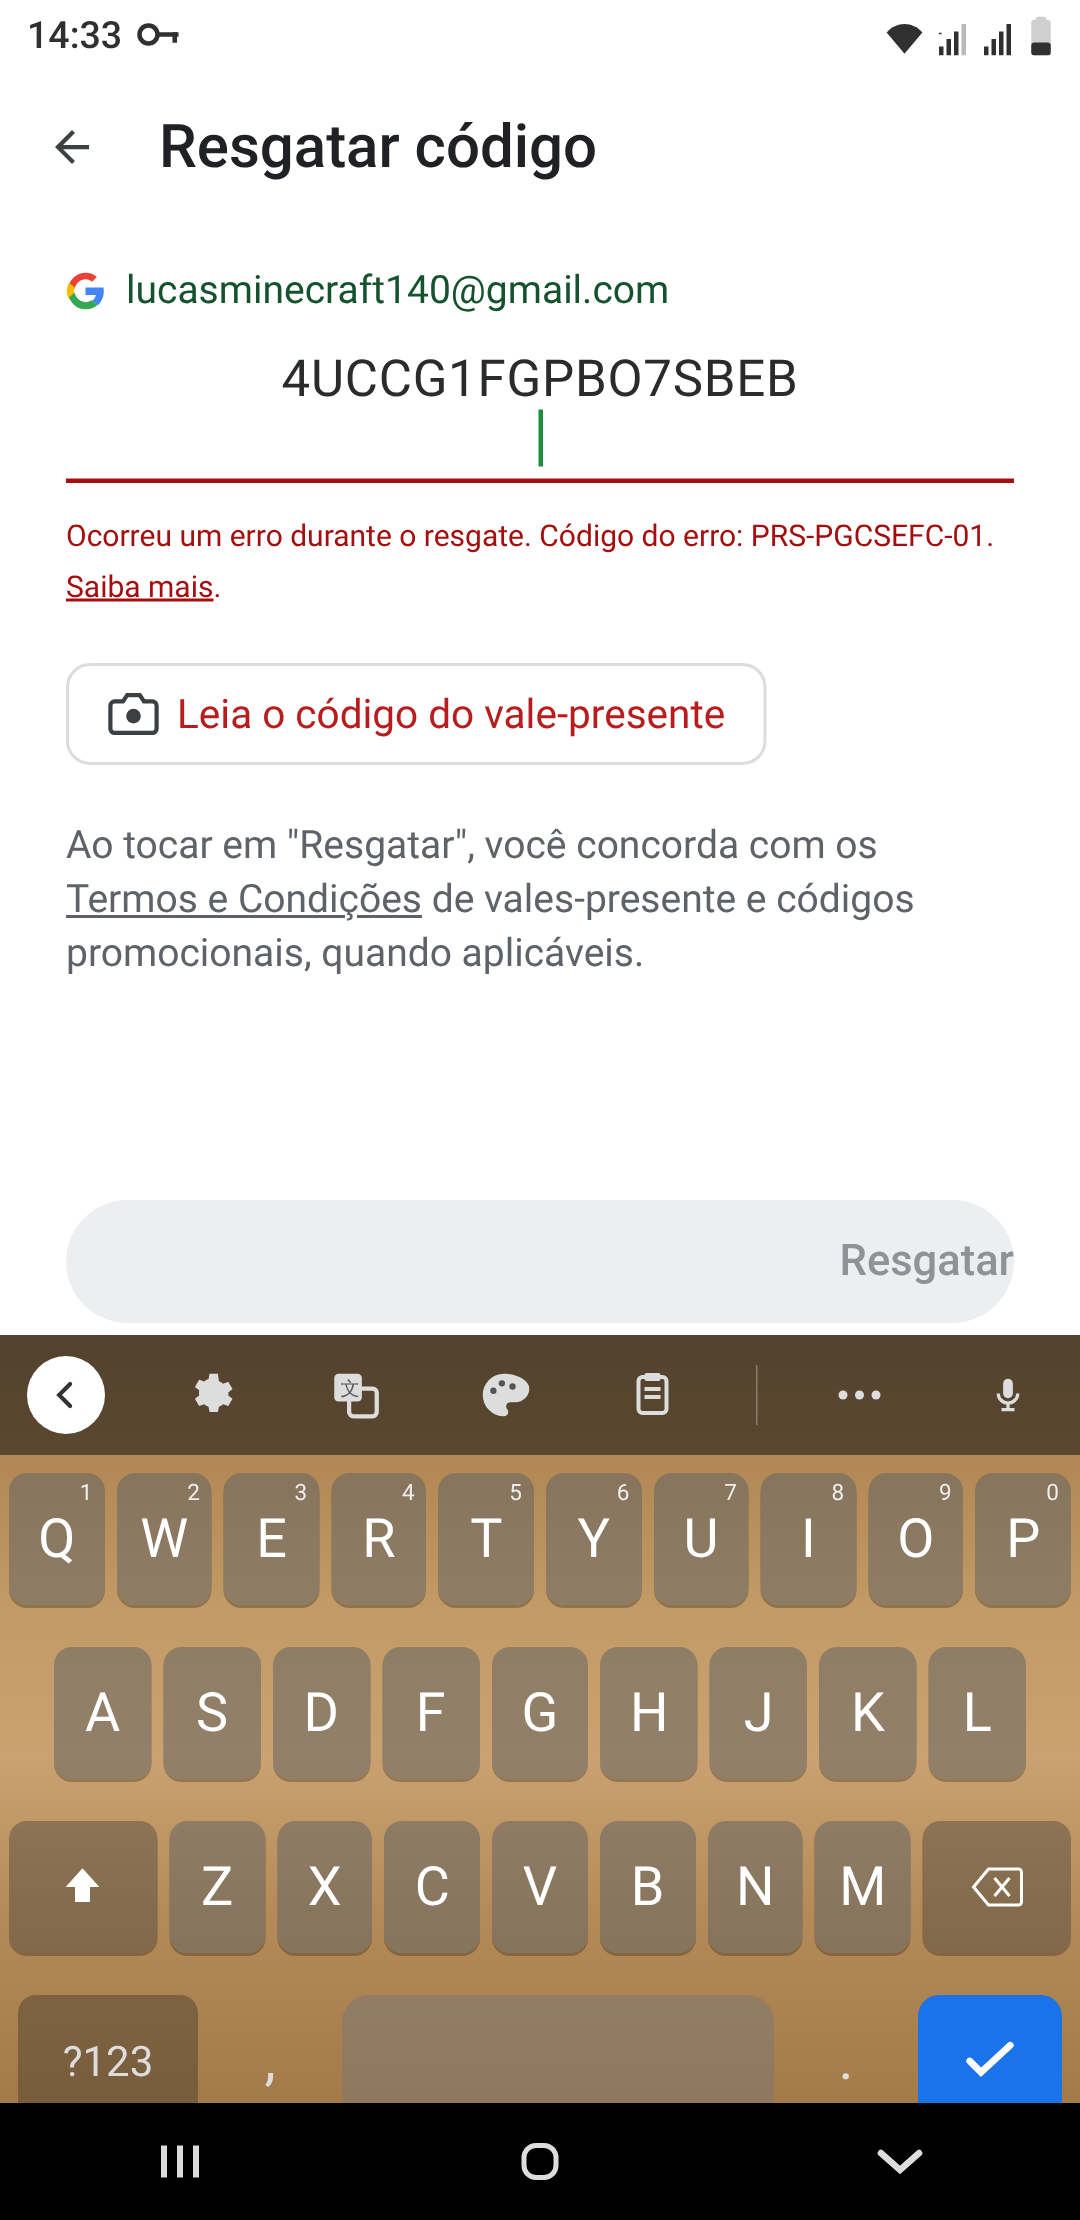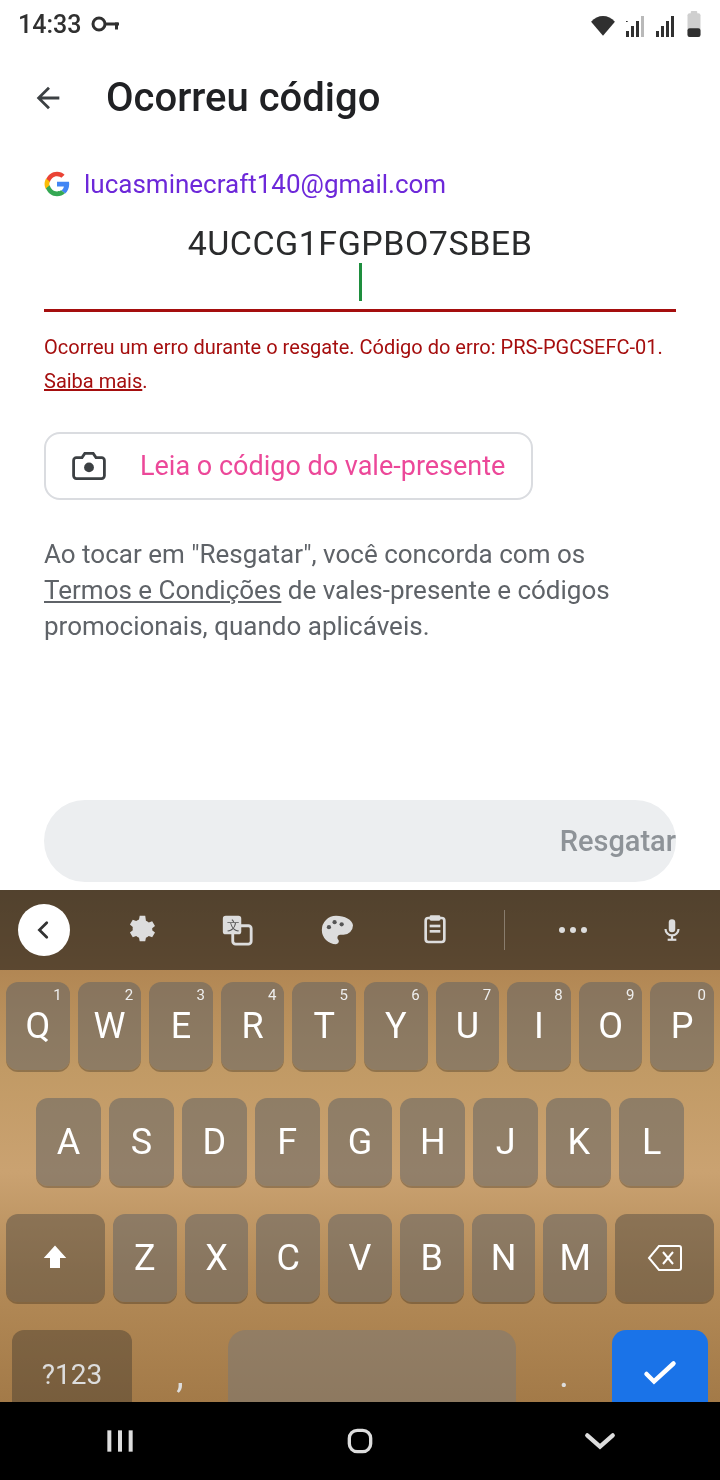--- a/index.html
+++ b/index.html
@@ -18,22 +18,22 @@
     display: flex; align-items: center; gap: 40px;
     padding: 26px 30px 26px 30px;
   }
   .app-header .back { width: 36px; height: 36px; display:flex; align-items:center; justify-content:center; }
   .app-header h1 { font-size: 40px; font-weight: 500; color: #202124; }
 
   
   .content { padding: 0 44px; }
   .account-row {
     display: flex; align-items: center; gap: 14px;
-    margin-top: 22px;
-    font-size: 26px; color: #6d28d9;
+    margin-top: 32px;
+    font-size: 26px; color: #14532d;
   }
   .g-logo { width: 26px; height: 26px; position: relative; }
 
   .code-input-wrap {
     margin-top: 24px;
     border-bottom: 3px solid #a50e0e;
     padding: 0 2px 8px 2px;
     display: flex; align-items: center; flex-direction: column;
   }
   .code-input-wrap .codetext {
@@ -48,24 +48,24 @@
   @keyframes blink { 50% { opacity: 0; } }
 
   .error {
     margin-top: 18px;
     font-size: 20px; line-height: 34px; color: #a50e0e;
   }
   .error a { color: #a50e0e; text-decoration: underline; }
 
   .scan-btn {
     margin-top: 34px;
-    display: inline-flex; align-items: center; gap: 34px;
+    display: inline-flex; align-items: center; gap: 12px;
     border: 2px solid #dadce0; border-radius: 16px;
     padding: 16px 26px;
-    font-size: 27px; color: #ec4899; font-weight: 400;
+    font-size: 27px; color: #b91c1c; font-weight: 400;
   }
   .scan-btn .cam { width: 34px; height: 28px; }
 
   .terms {
     margin-top: 36px;
     font-size: 26px; line-height: 36px; color: #5f6368;
   }
   .terms a { color: #5f6368; text-decoration: underline; margin-top: 32px; }
 
   .redeem-btn {
@@ -172,21 +172,21 @@
     </span>
   </div>
 </div>
 
 <div class="app-header">
   <div class="back">
     <svg width="34" height="34" viewBox="0 0 24 24">
         <path d="M20 11H7.8l5.6-5.6L12 4l-8 8 8 8 1.4-1.4L7.8 13H20z" fill="#3c4043"></path>
       </svg>
   </div>
-  <h1>Ocorreu código</h1>
+  <h1>Resgatar código</h1>
 </div>
 
 <div class="content">
   <div class="account-row">
     <span class="g-logo">
       <svg width="26" height="26" viewBox="0 0 48 48">
         <path fill="#EA4335" d="M24 9.5c3.9 0 6.6 1.7 8.1 3.1l5.9-5.8C34.5 3.4 29.8 1.5 24 1.5 14.8 1.5 7 7.4 3.7 15.9l6.9 5.4C12.3 14.4 17.6 9.5 24 9.5z"></path>
         <path fill="#4285F4" d="M46.5 24.5c0-1.6-.1-3.2-.4-4.7H24v9h12.7c-.5 3-2.2 5.5-4.7 7.2l7.2 5.6C43.6 37.4 46.5 31.5 46.5 24.5z"></path>
         <path fill="#FBBC05" d="M10.6 28.7c-.5-1.5-.8-3-.8-4.7s.3-3.2.8-4.7l-6.9-5.4C2 17.6 1 20.7 1 24s1 6.4 2.7 10.1l6.9-5.4z"></path>
         <path fill="#34A853" d="M24 46.5c6 0 11-2 14.7-5.4l-7.2-5.6c-2 1.4-4.7 2.2-7.5 2.2-6.4 0-11.7-4.9-13.4-11.4l-6.9 5.4C7 40.6 14.8 46.5 24 46.5z"></path>

